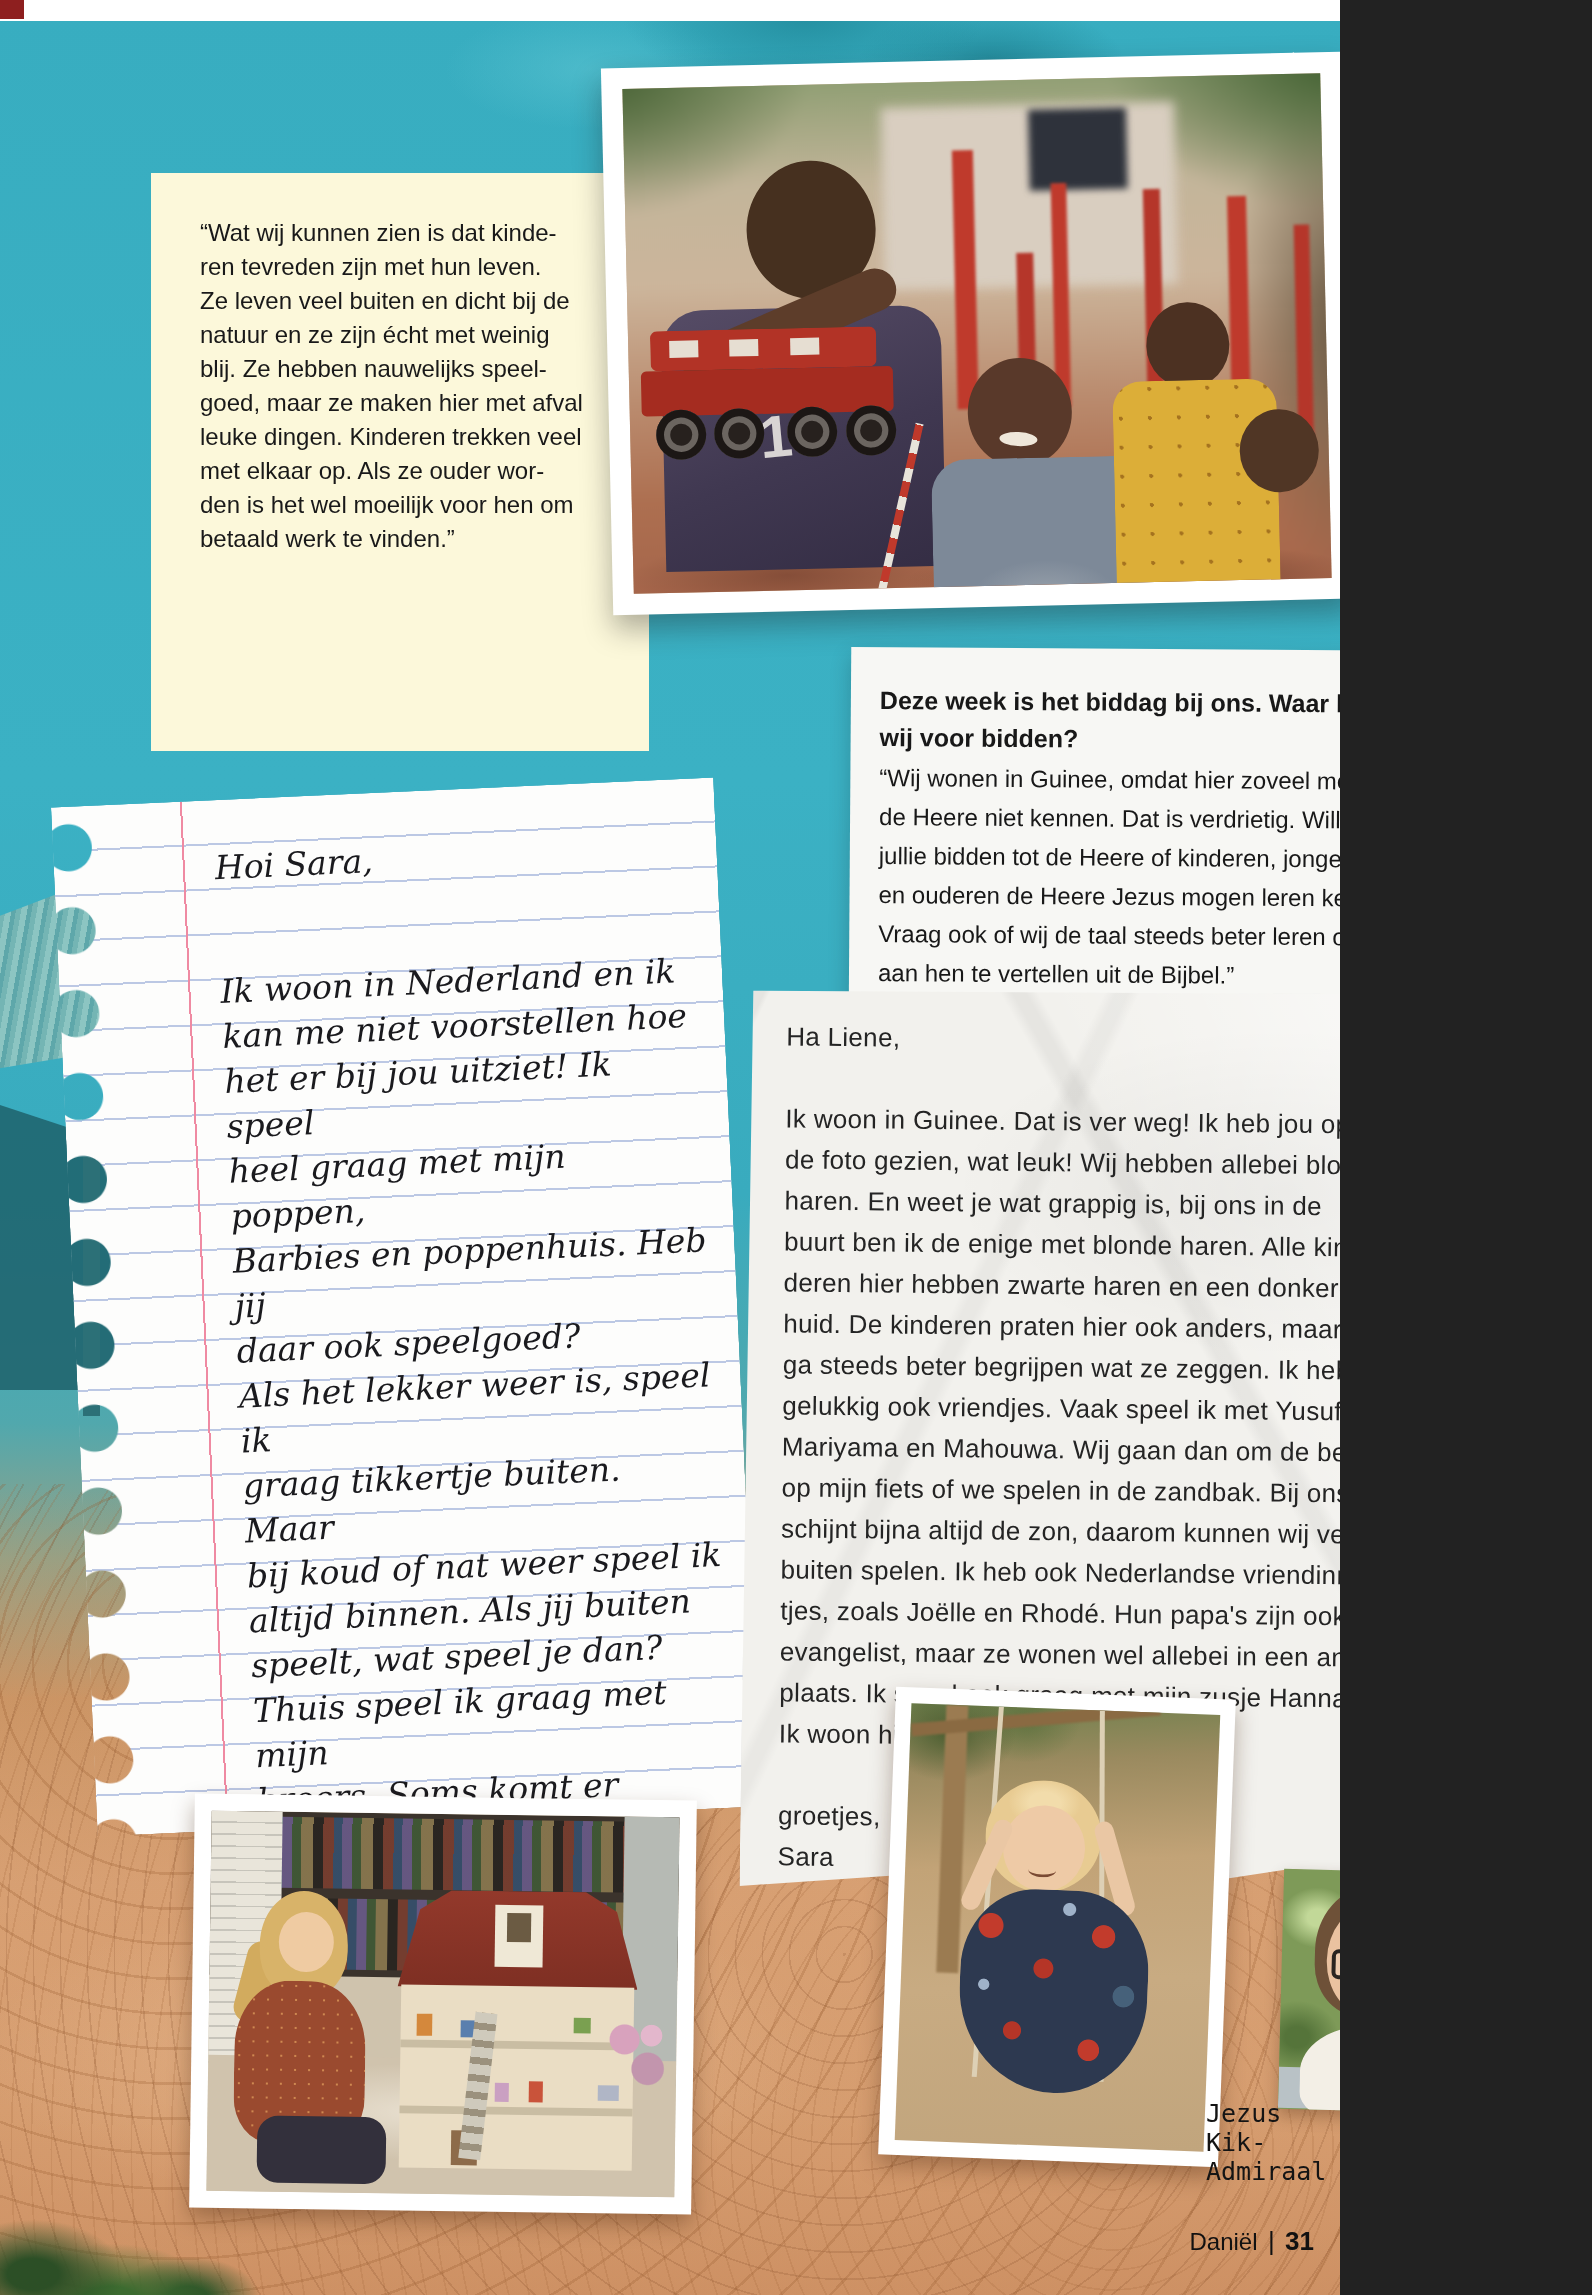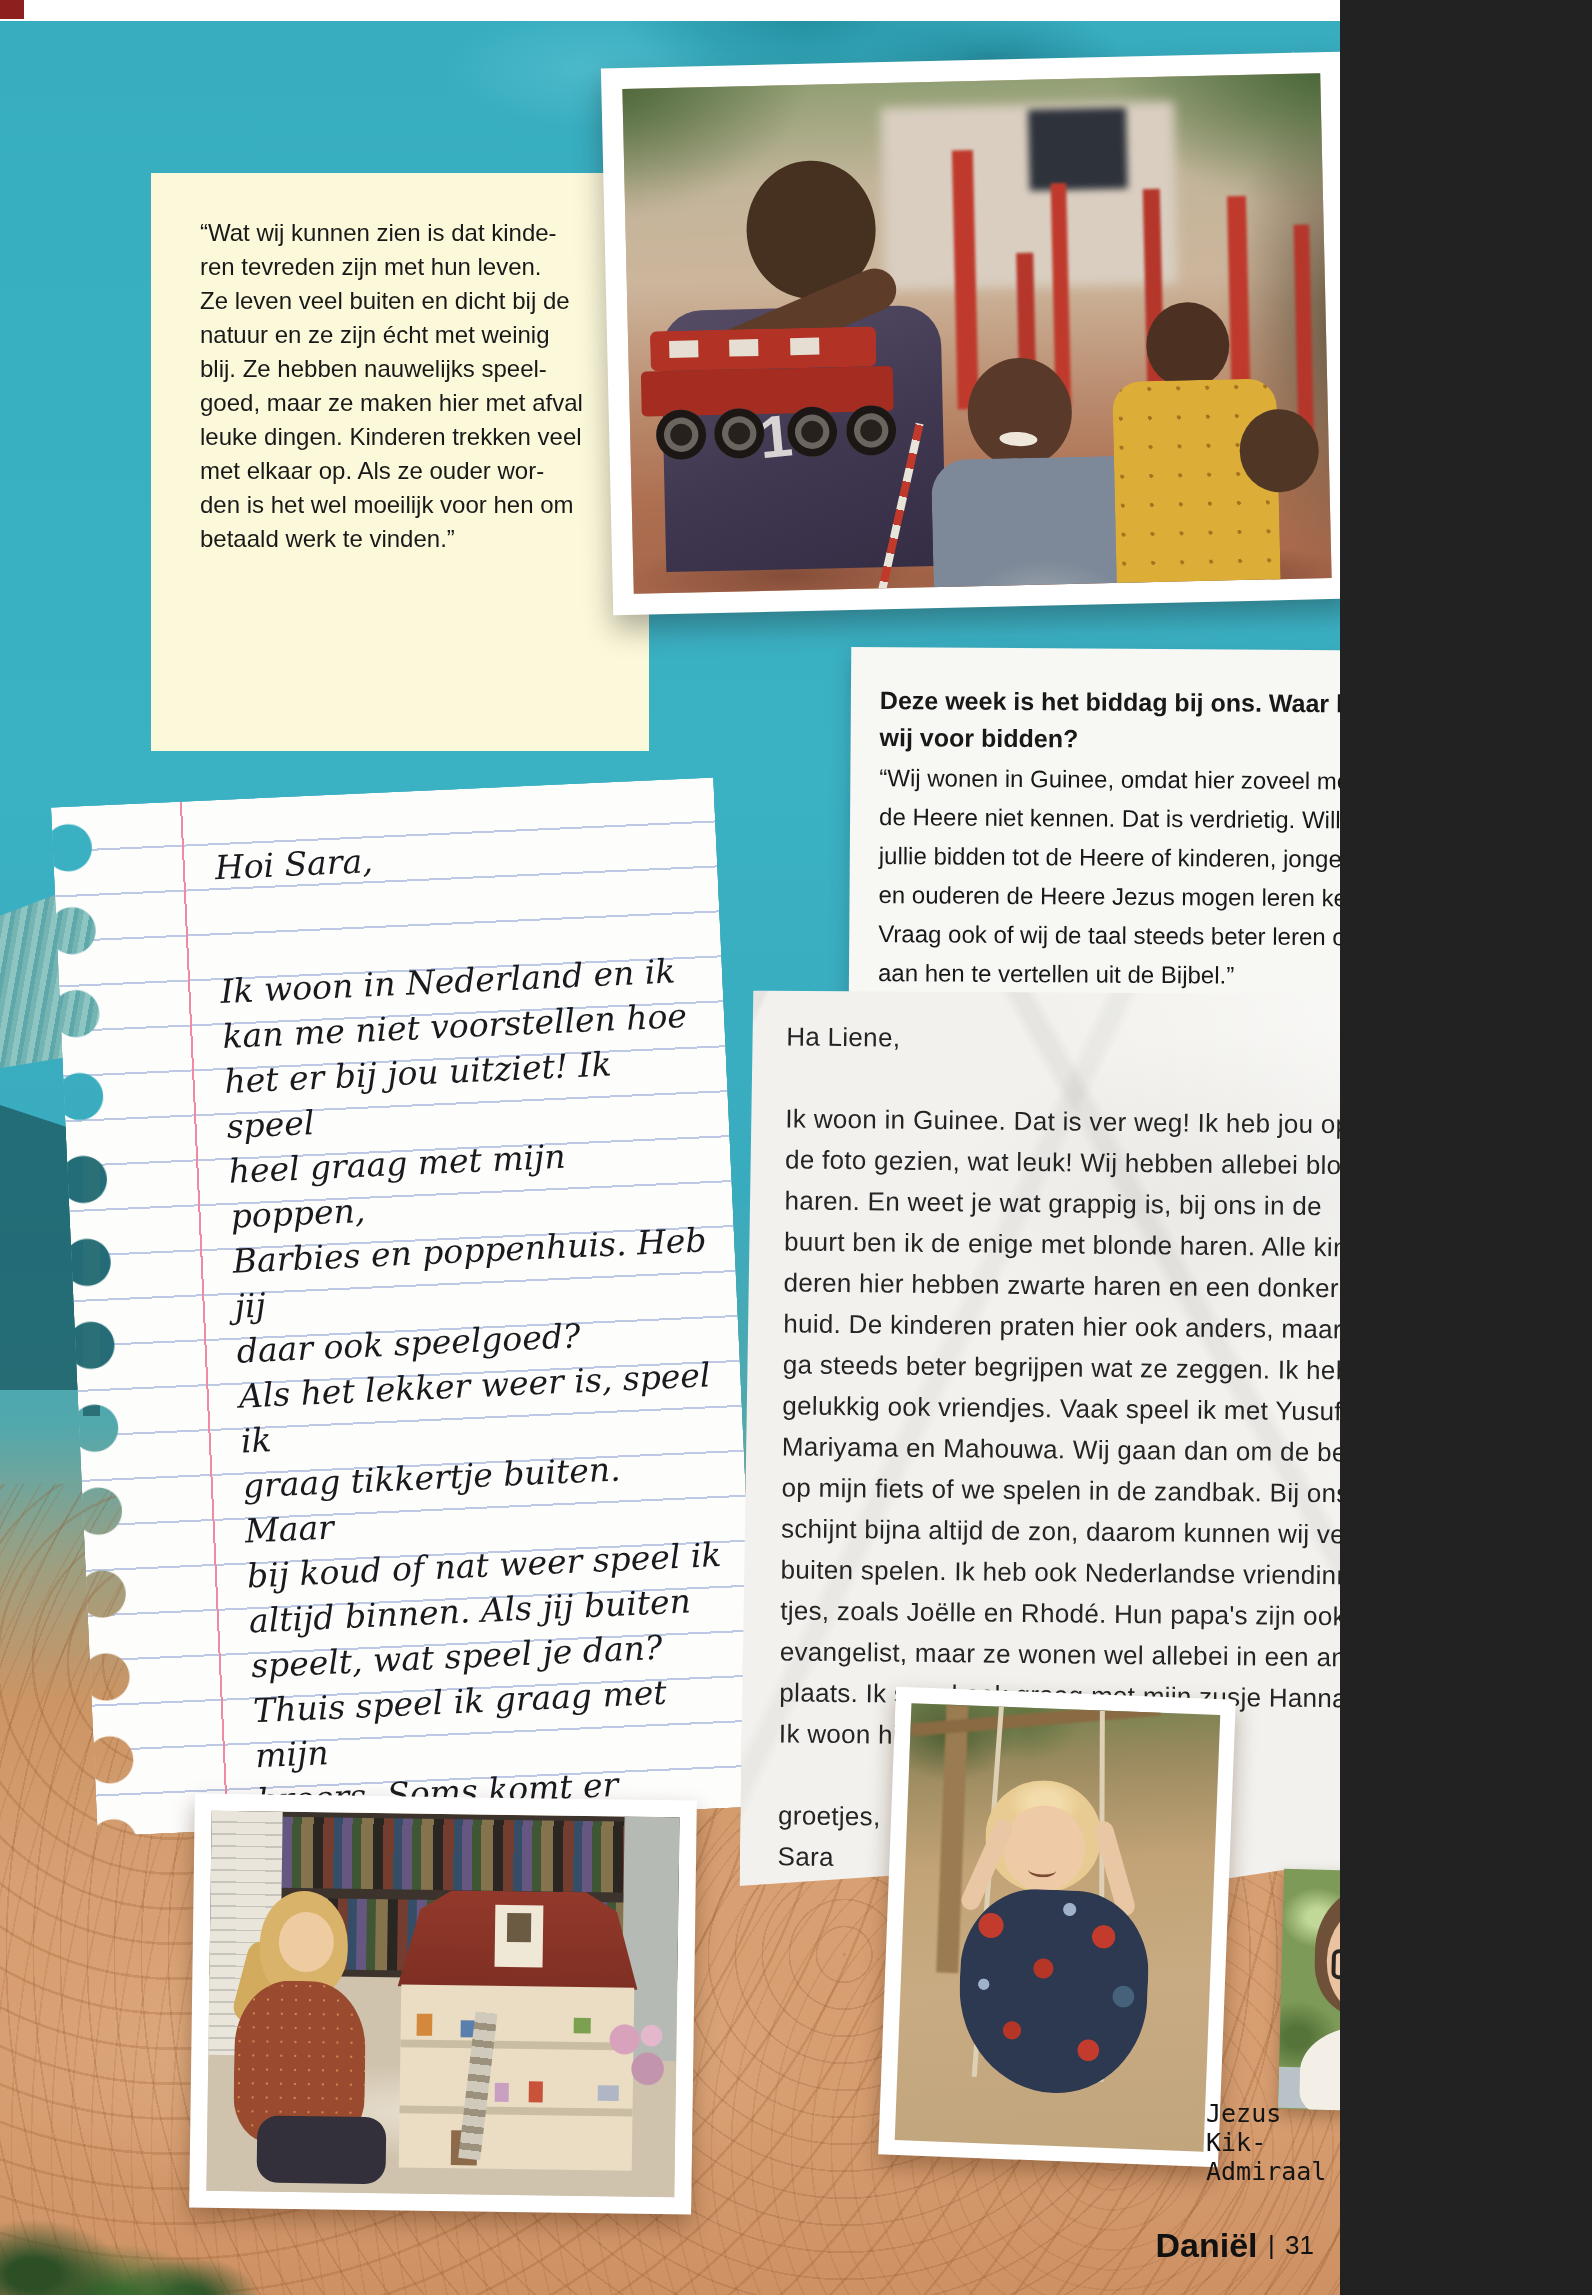--- a/index.html
+++ b/index.html
@@ -225,23 +225,23 @@
   .po-glass{top:79px;width:31px;height:22.4px;border:4.3px solid #2a2420;border-radius:7px;background:rgba(255,255,255,.15);}
   .po-bridge{left:84px;top:86px;width:10.4px;height:4.3px;background:#2a2420;}
   .po-smile{left:71px;top:117px;width:35px;height:14px;background:#f4ece2;border-radius:50%;}
   .po-scarf{left:21px;top:155px;width:135px;height:95px;border-radius:50% 50% 30% 30%;background:#f3efe6;
       background-image:radial-gradient(26px 35px at 50% 30%, #e4ddca 30%, transparent 70%);}
   .po-shoulder{left:0;top:198px;width:100%;height:41px;background:#b9c2c6;}
 
   
   .credit{left:1206px;top:2099px;font-family:"DejaVu Sans Mono",monospace;font-size:25px;color:#141414;}
   .page-footer{right:26px;top:2226px;display:flex;align-items:center;gap:10.4px;color:#111;}
-  .pf-name{font-weight:700;font-size:34px;}
+  .pf-name{font-weight:400;font-size:24px;}
   .pf-sep{font-weight:300;font-size:26px;}
-  .pf-num{font-weight:400;font-size:26px;}
+  .pf-num{font-weight:700;font-size:26px;}
 </style>
 </head>
 <body>
 
 <div class="page">
 
   <div class="abs bg-base"></div>
   <div class="abs bg-leaves"></div>
   <div class="abs bg-hut">
     <div class="abs hut-dark"></div>

